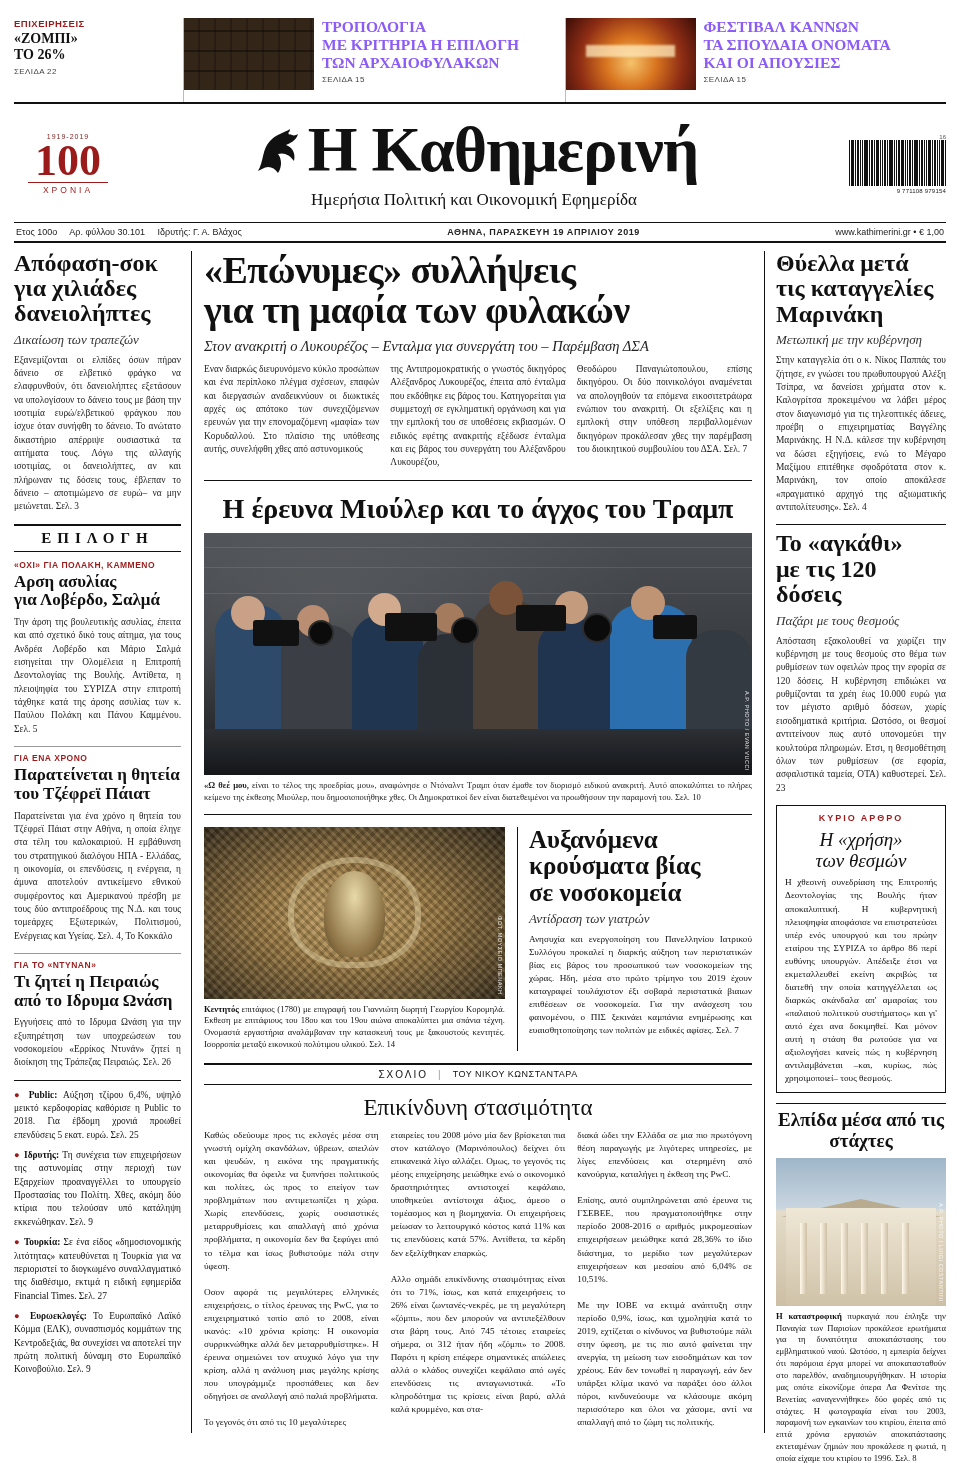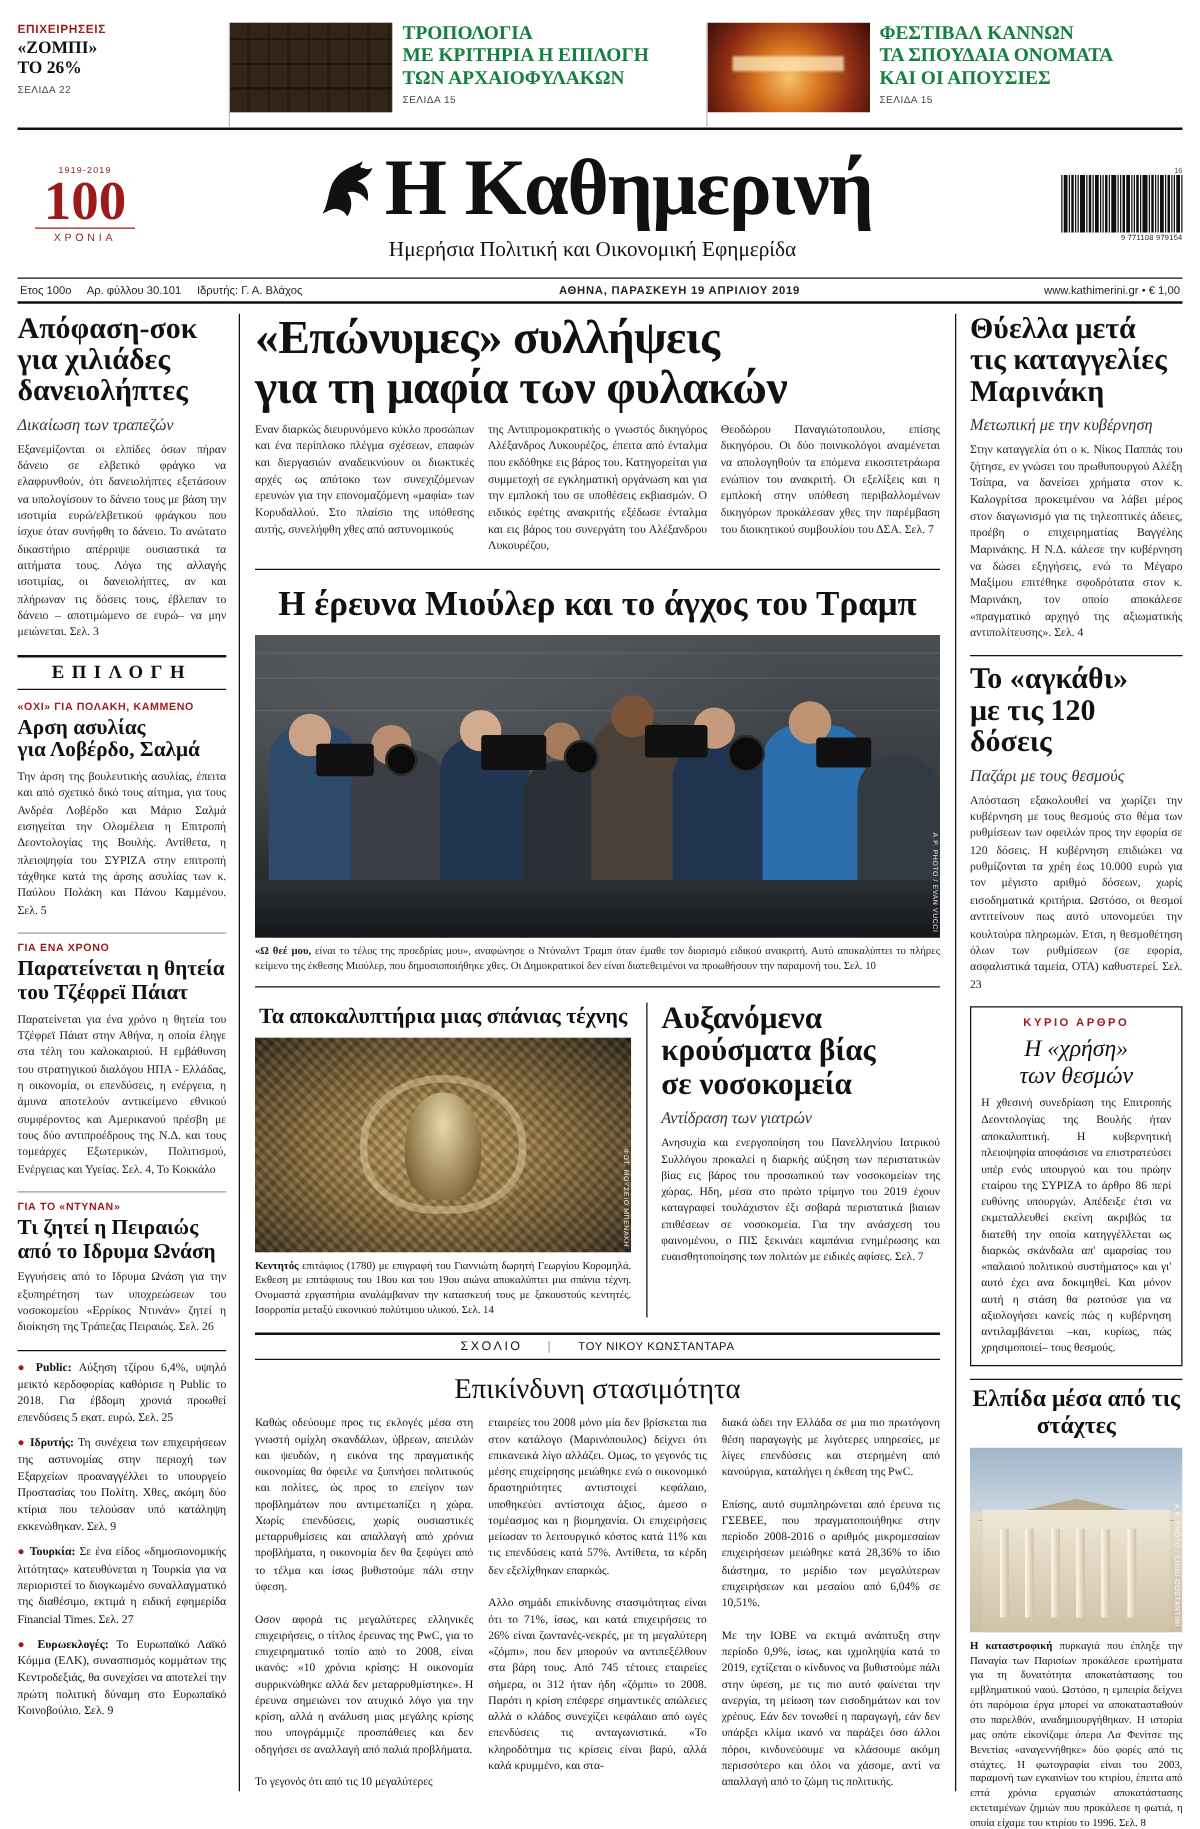--- a/index.html
+++ b/index.html
@@ -26,21 +26,21 @@
   .teaser-thumb { width: 130px; height: 72px; flex: none; overflow: hidden; }
   .teaser-text { flex: 1; }
   .teaser-kicker {
     font-family: "Liberation Sans", sans-serif;
     font-size: 9.5px; font-weight: bold; letter-spacing: .5px;
     color: #9b1b1b; margin-bottom: 2px;
   }
   .teaser-head {
     font-size: 15.5px; font-weight: bold; line-height: 1.15; color: #111;
   }
-  .teaser-head.red { color: #15803d; font-family: Liberation Serif, serif; }
+  .teaser-head.red { color: #8b5cf6; font-family: Liberation Serif, serif; }
   .teaser-page {
     font-family: "Liberation Sans", sans-serif;
     font-size: 8px; letter-spacing: .4px; color: #444; margin-top: 4px;
   }
   .t1 { max-width: 170px; }
 
   
   .thumb-stone {
     width: 100%; height: 100%;
     background:
@@ -152,21 +152,21 @@
   }
   .photo-caption b { font-weight: bold; }
   .mid-split { display: flex; gap: 12px; margin-top: 12px; }
   .mid-left { flex: 1.35; }
   .mid-right { flex: 1; border-left: 1px solid #111; padding-left: 11px; }
   .art-head { font-size: 17.5px; font-weight: bold; text-align: center; margin-bottom: 7px; }
   .photo-art { width: 100%; height: 172px; overflow: hidden; position: relative; }
   .viol-head { font-size: 25px; font-weight: bold; line-height: 1.06; }
   .viol-sub { font-size: 13px; font-style: italic; margin: 5px 0 6px; color: #333; }
   .commentary-bar {
-    display: flex; align-items: flex-start; gap: 20px;
+    display: flex; align-items: flex-start; gap: 10px;
     border-top: 2px solid #111; border-bottom: 1px solid #111;
     margin-top: 12px; padding: 4px 0;
     font-family: "Liberation Sans", sans-serif; font-size: 10px; letter-spacing: 2px;
   }
   .commentary-bar .sep { flex: none; color: #999; }
   .commentary-bar .byline { letter-spacing: .5px; font-size: 9px; }
   .comment-title {
     font-size: 23px; text-align: center; margin: 10px 0 8px; font-weight: normal;
   }
 
@@ -412,20 +412,21 @@
           <b>Ευρωεκλογές:</b>
           <span>Το Ευρωπαϊκό Λαϊκό Κόμμα (ΕΛΚ), συνασπισμός κομμάτων της Κεντροδεξιάς, θα συνεχίσει να αποτελεί την πρώτη πολιτική δύναμη στο Ευρωπαϊκό Κοινοβούλιο. Σελ. 9</span>
         </div>
       </div>
     </div>
 
     <div class="col-mid">
 
       <div class="main-head" style="white-space:pre-line">«Επώνυμες» συλλήψεις
 για τη μαφία των φυλακών</div>
+      <div class="main-sub">Στον ανακριτή ο Λυκουρέζος – Ενταλμα για συνεργάτη του – Παρέμβαση ΔΣΑ</div>
 
       <div class="three-col">
         <div>Εναν διαρκώς διευρυνόμενο κύκλο προσώπων και ένα περίπλοκο πλέγμα σχέσεων, επαφών και διεργασιών αναδεικνύουν οι διωκτικές αρχές ως απότοκο των συνεχιζόμενων ερευνών για την επονομαζόμενη «μαφία» των Κορυδαλλού. Στο πλαίσιο της υπόθεσης αυτής, συνελήφθη χθες από αστυνομικούς</div>
         <div>της Αντιπρομοκρατικής ο γνωστός δικηγόρος Αλέξανδρος Λυκουρέζος, έπειτα από ένταλμα που εκδόθηκε εις βάρος του. Κατηγορείται για συμμετοχή σε εγκληματική οργάνωση και για την εμπλοκή του σε υποθέσεις εκβιασμών. Ο ειδικός εφέτης ανακριτής εξέδωσε ένταλμα και εις βάρος του συνεργάτη του Αλέξανδρου Λυκουρέζου,</div>
         <div>Θεοδώρου Παναγιώτοπουλου, επίσης δικηγόρου. Οι δύο ποινικολόγοι αναμένεται να απολογηθούν τα επόμενα εικοσιτετράωρα ενώπιον του ανακριτή. Οι εξελίξεις και η εμπλοκή στην υπόθεση περιβαλλομένων δικηγόρων προκάλεσαν χθες την παρέμβαση του διοικητικού συμβουλίου του ΔΣΑ. Σελ. 7</div>
       </div>
 
       <div class="rule"></div>
 
       <div class="photo-head">Η έρευνα Μιούλερ και το άγχος του Τραμπ</div>
@@ -466,21 +467,20 @@
 
       <div class="photo-caption">
         <b>«Ω θεέ μου,</b><span> είναι το τέλος της προεδρίας μου», αναφώνησε ο Ντόναλντ Τραμπ όταν έμαθε τον διορισμό ειδικού ανακριτή. Αυτό αποκαλύπτει το πλήρες κείμενο της έκθεσης Μιούλερ, που δημοσιοποιήθηκε χθες. Οι Δημοκρατικοί δεν είναι διατεθειμένοι να προωθήσουν την παραμονή του. Σελ. 10</span>
       </div>
 
       <div class="rule"></div>
 
       <div class="mid-split">
 
         <div class="mid-left">
-          <div class="art-head">Τα αποκαλυπτήρια μιας σπάνιας τέχνης</div>
           <div class="photo-art">
             <div class="ph-mosaic">
               <div class="ring"></div>
               <div class="fig"></div>
             </div>
             <div class="credit">ΦΩΤ. ΜΟΥΣΕΙΟ ΜΠΕΝΑΚΗ</div>
           </div>
           <div class="small-caption">
             <b>Κεντητός</b><span> επιτάφιος (1780) με επιγραφή του Γιαννιώτη δωρητή Γεωργίου Κορομηλά. Εκθεση με επιτάφιους του 18ου και του 19ου αιώνα αποκαλύπτει μια σπάνια τέχνη. Ονομαστά εργαστήρια αναλάμβαναν την κατασκευή τους με ξακουστούς κεντητές. Ισορροπία μεταξύ εικονικού πολύτιμου υλικού. Σελ. 14</span>
           </div>

